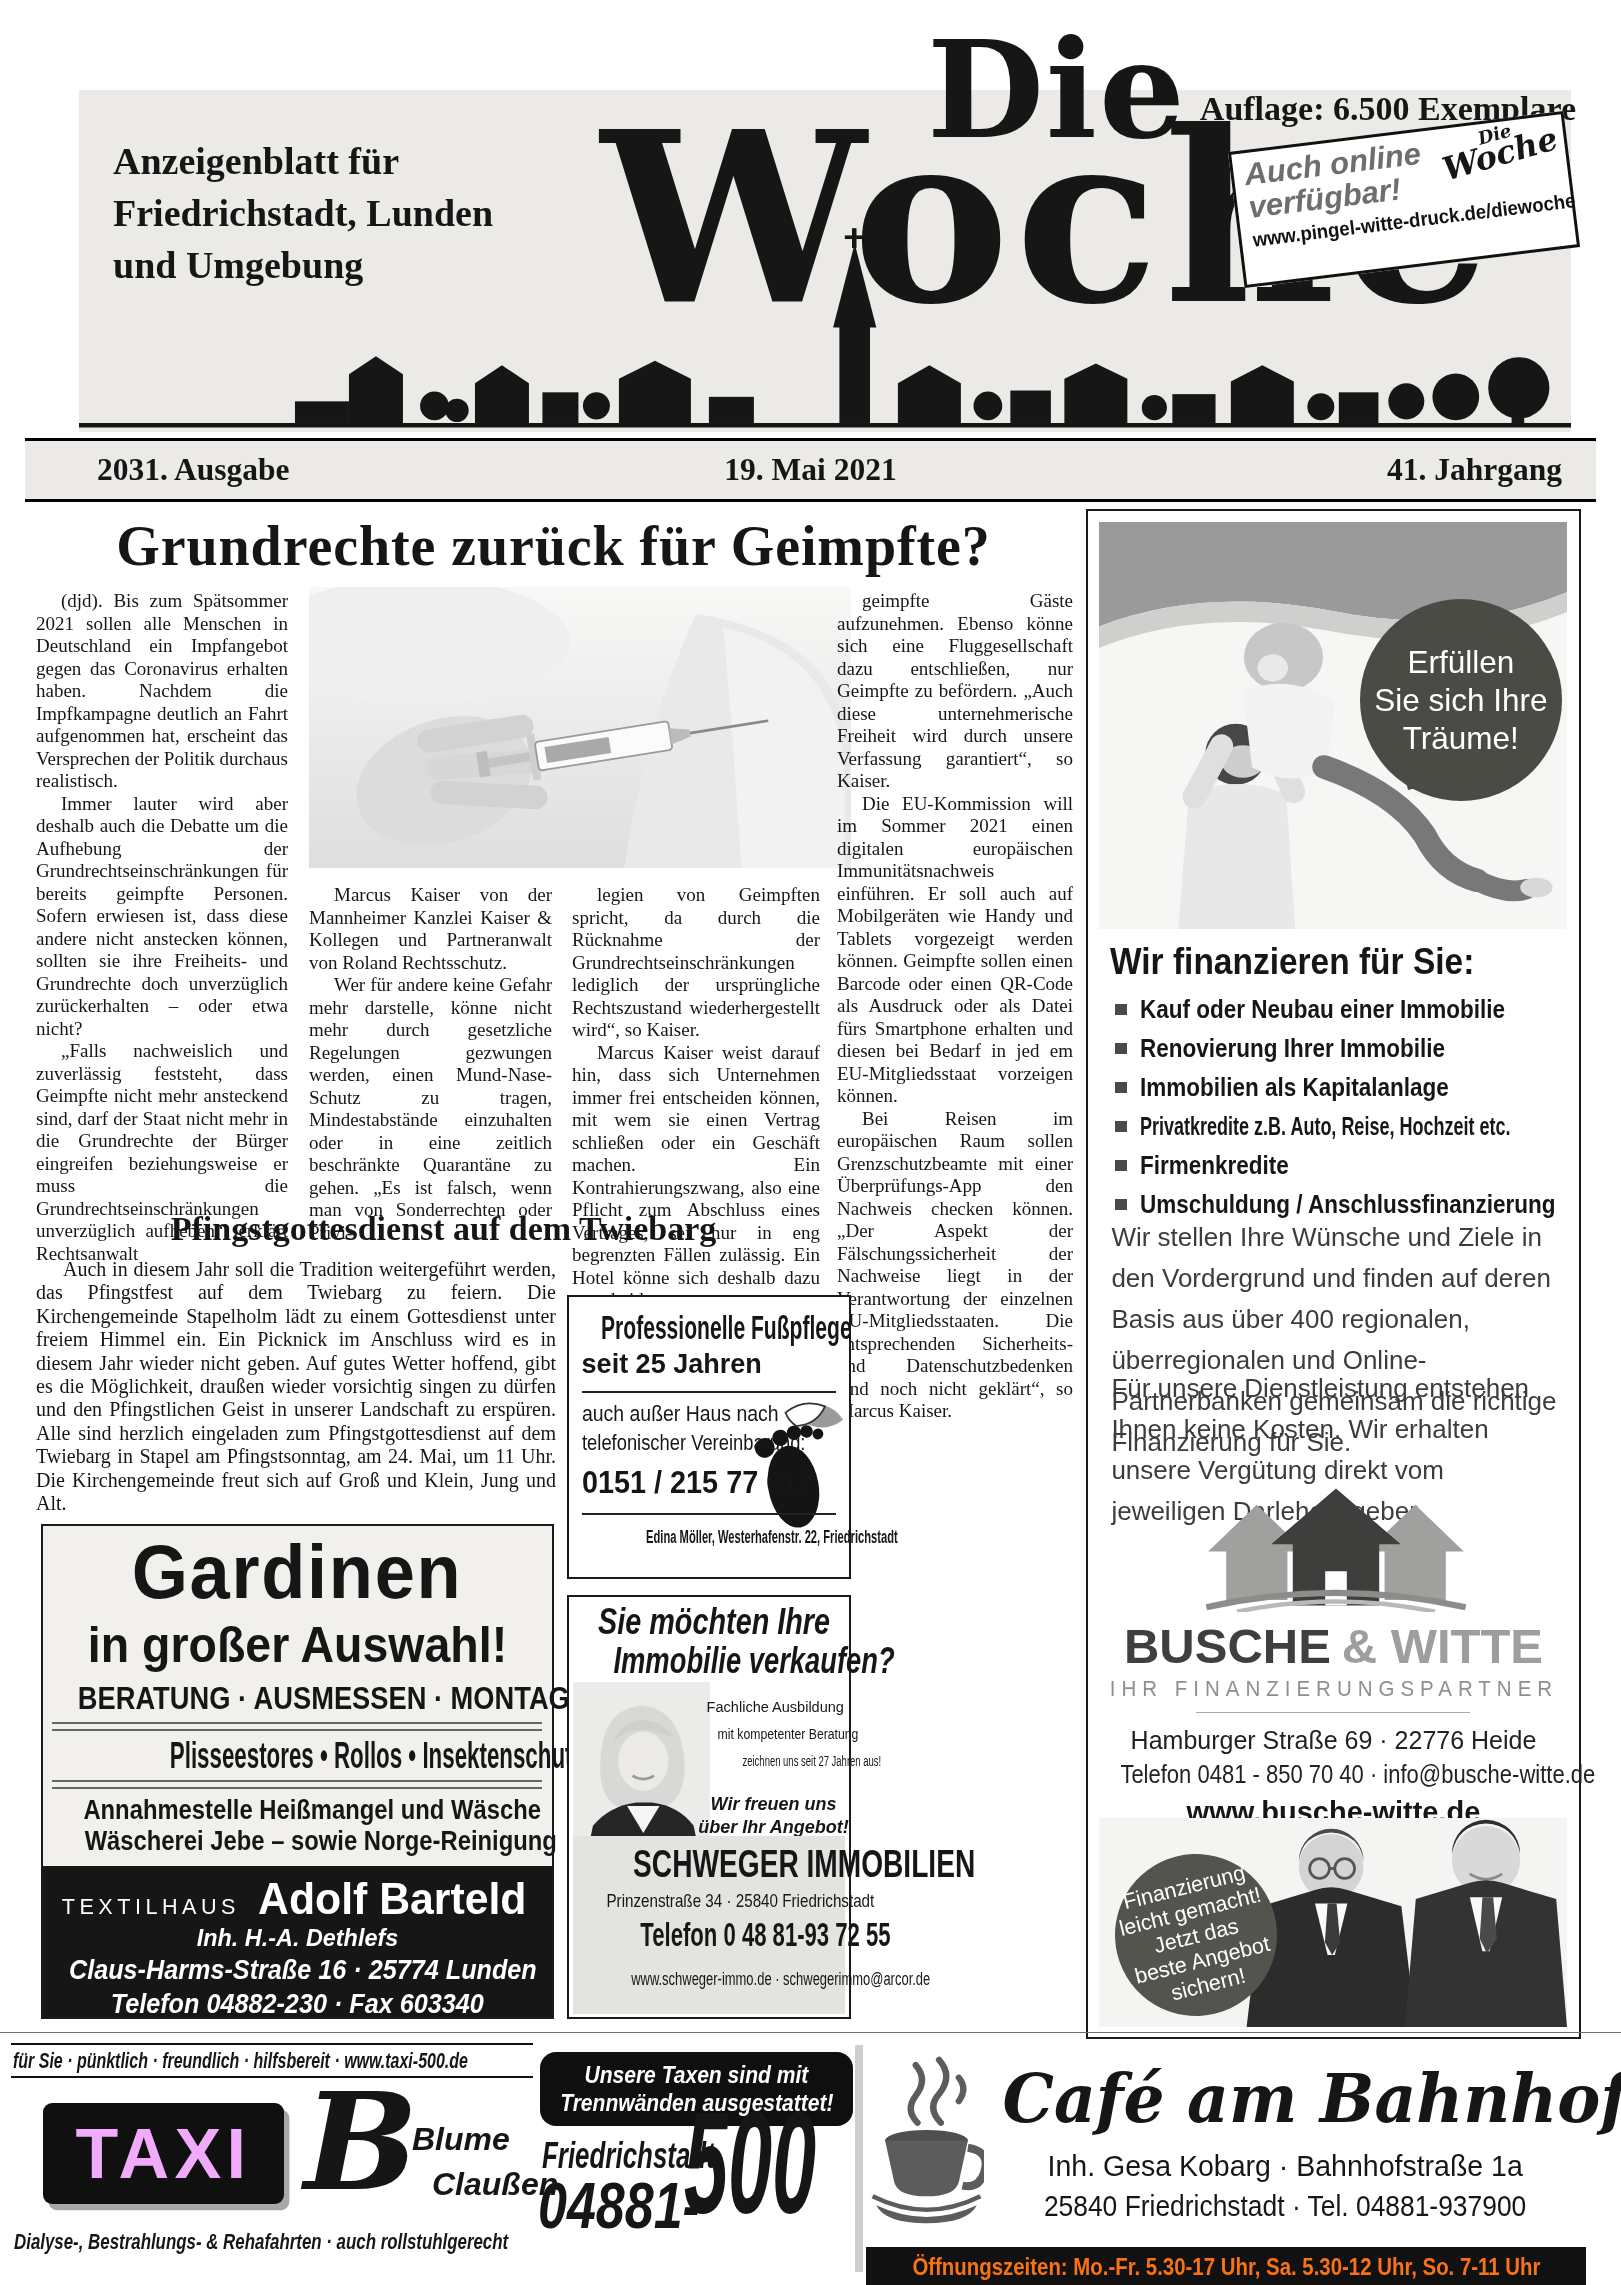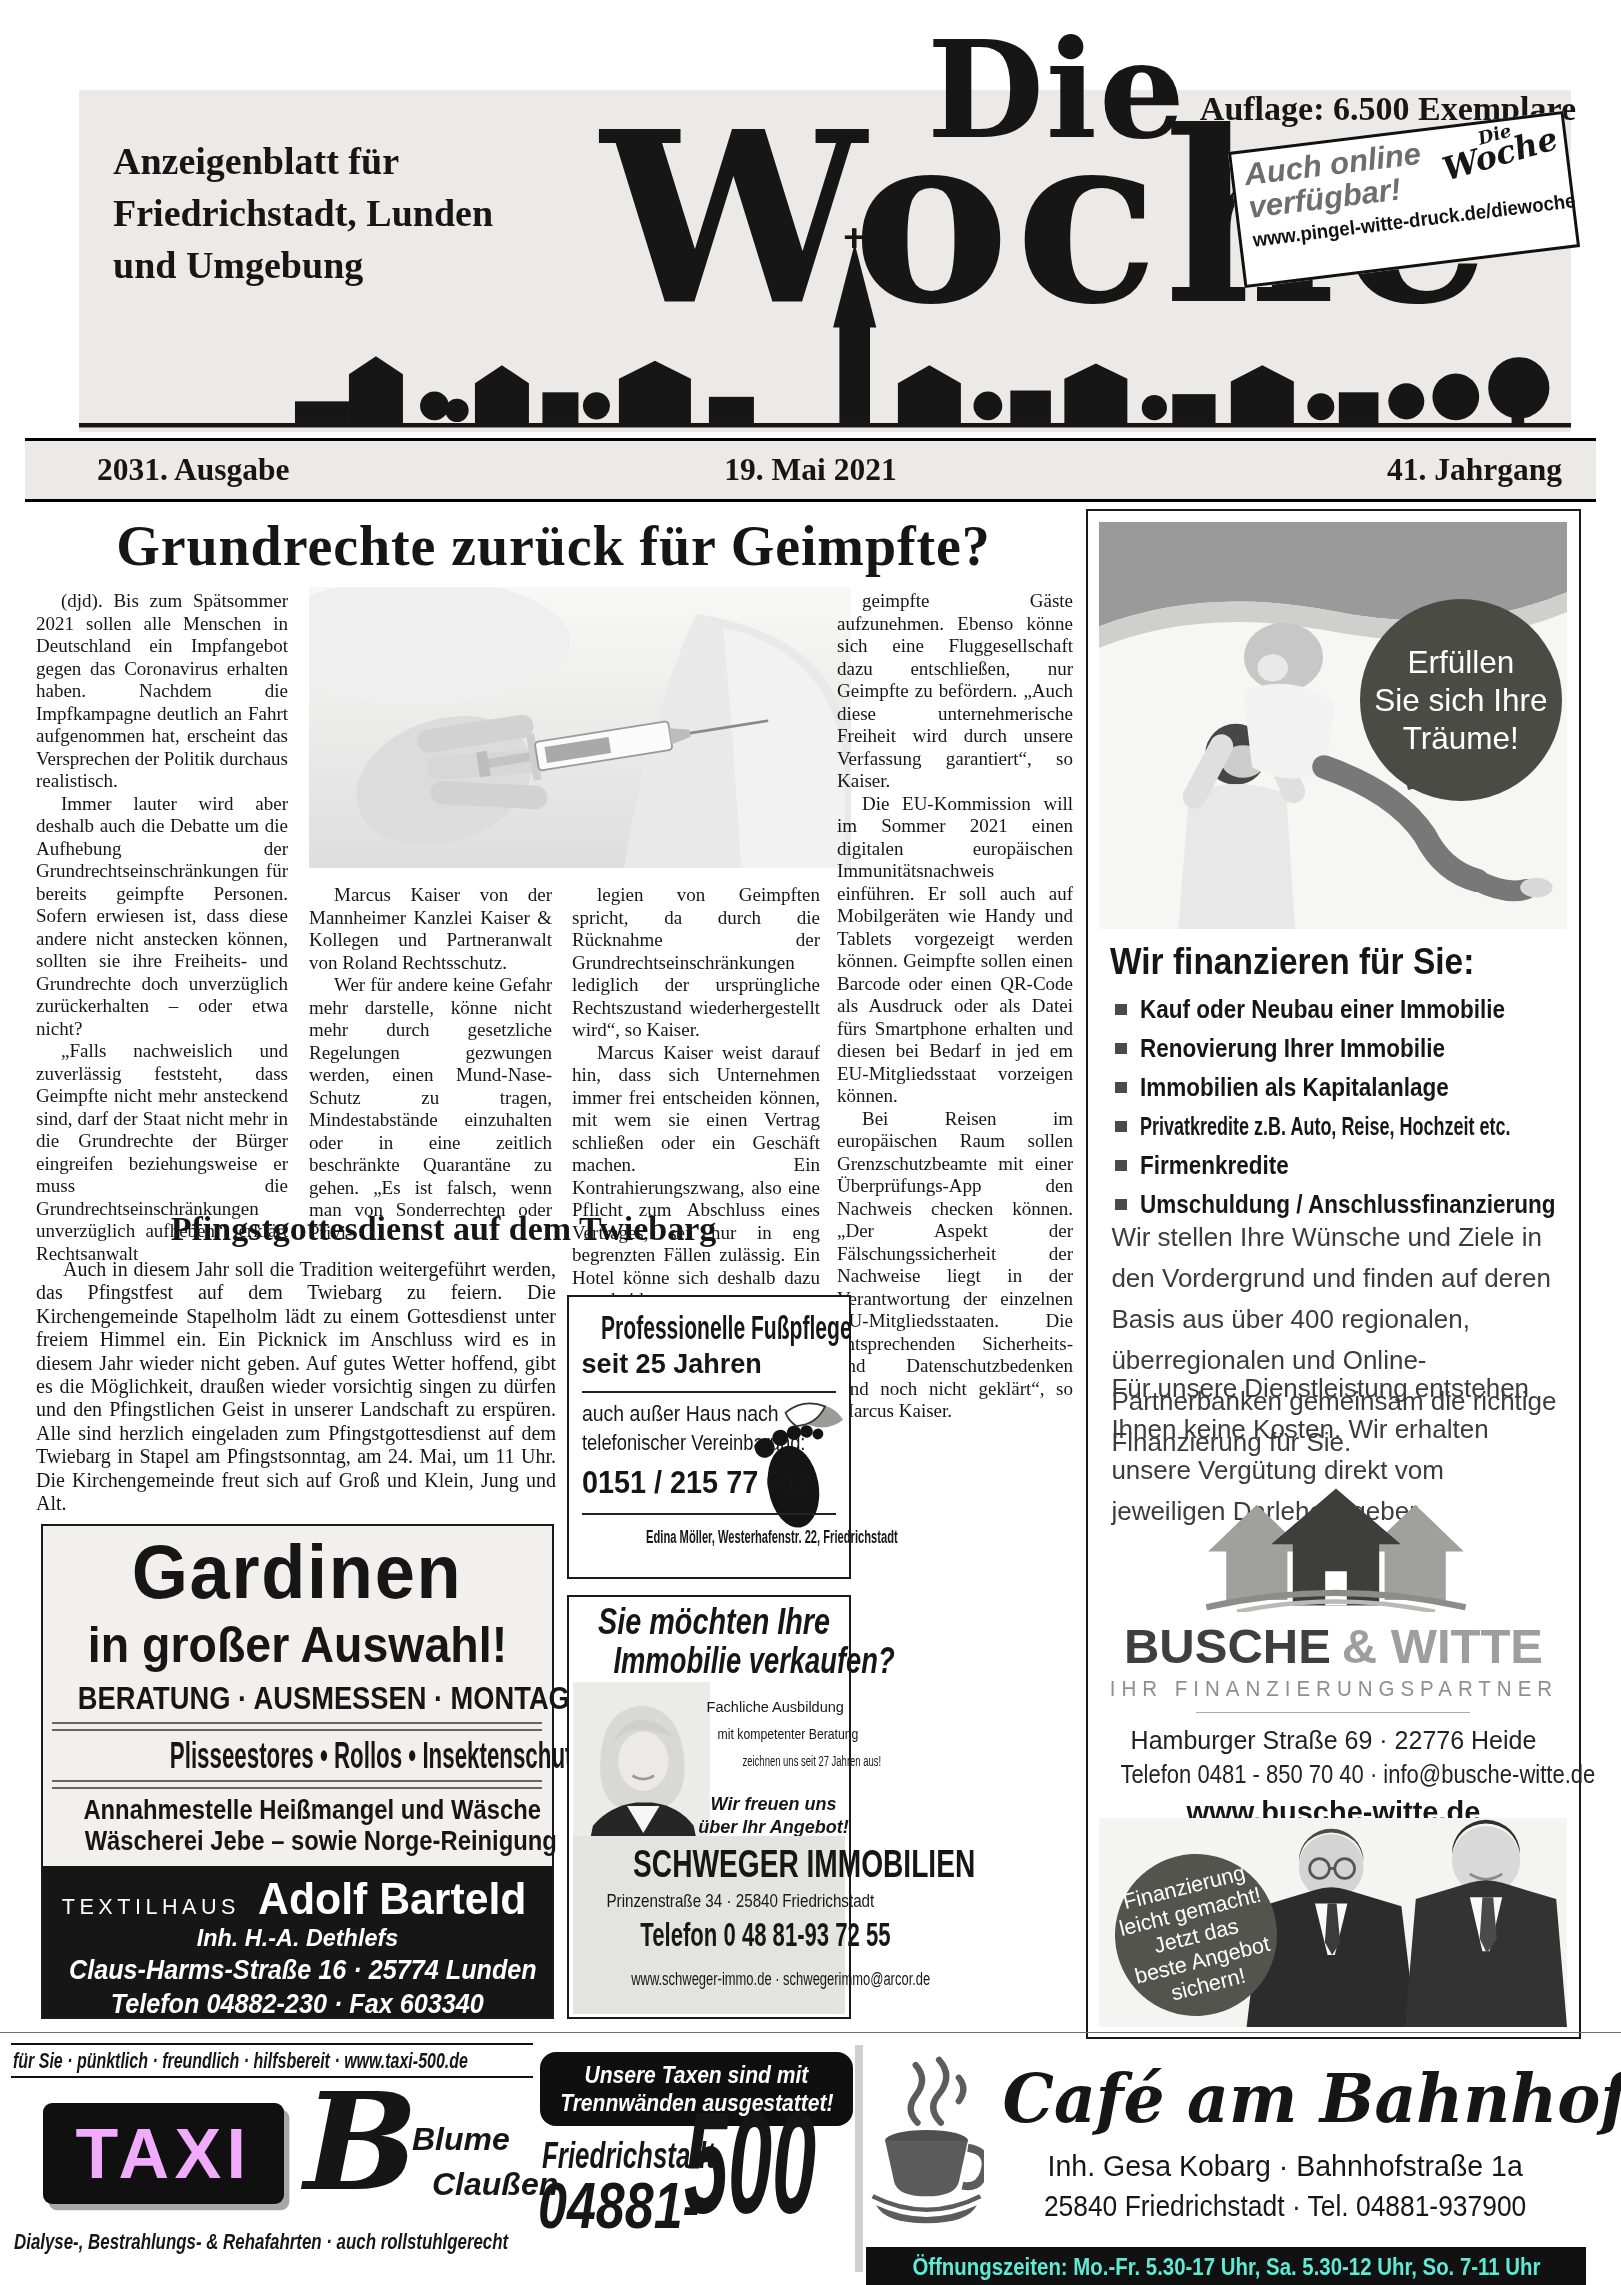--- a/index.html
+++ b/index.html
@@ -160,21 +160,21 @@
   #taxi-pp{left:538px;top:2173px;font-family:"Liberation Sans",sans-serif;font-weight:900;
         font-style:italic;font-size:65px;line-height:1;}
   #taxi-pm{left:684px;top:2103px;font-family:"Liberation Sans",sans-serif;font-weight:900;
         font-style:italic;font-size:144px;line-height:.85;}
   #v-div{left:855px;top:2045px;width:8px;height:227px;background:#cfcfcf;}
   #cup{left:869px;top:2054px;width:115px;height:185px;}
   #cafe-name{left:986px;top:2058px;width:599px;text-align:center;font-family:"DejaVu Serif",serif;
         font-style:italic;font-weight:bold;font-size:68px;}
   #cafe-owner{left:986px;top:2149px;width:599px;text-align:center;font-family:"Liberation Sans",sans-serif;font-size:30px;}
   #cafe-addr{left:986px;top:2189px;width:599px;text-align:center;font-family:"Liberation Sans",sans-serif;font-size:30px;}
-  #cafe-hours{left:866px;top:2247px;width:720px;height:39px;background:#111;color:#5eead4;
+  #cafe-hours{left:866px;top:2247px;width:720px;height:39px;background:#111;color:#f97316;
         display:flex;align-items:center;justify-content:center;
         font-family:"Liberation Sans",sans-serif;font-weight:bold;font-size:24px;}
 </style>
 </head>
 <body>
 
 <div id="page">
 
   <div class="abs" id="header-box"></div>
 

